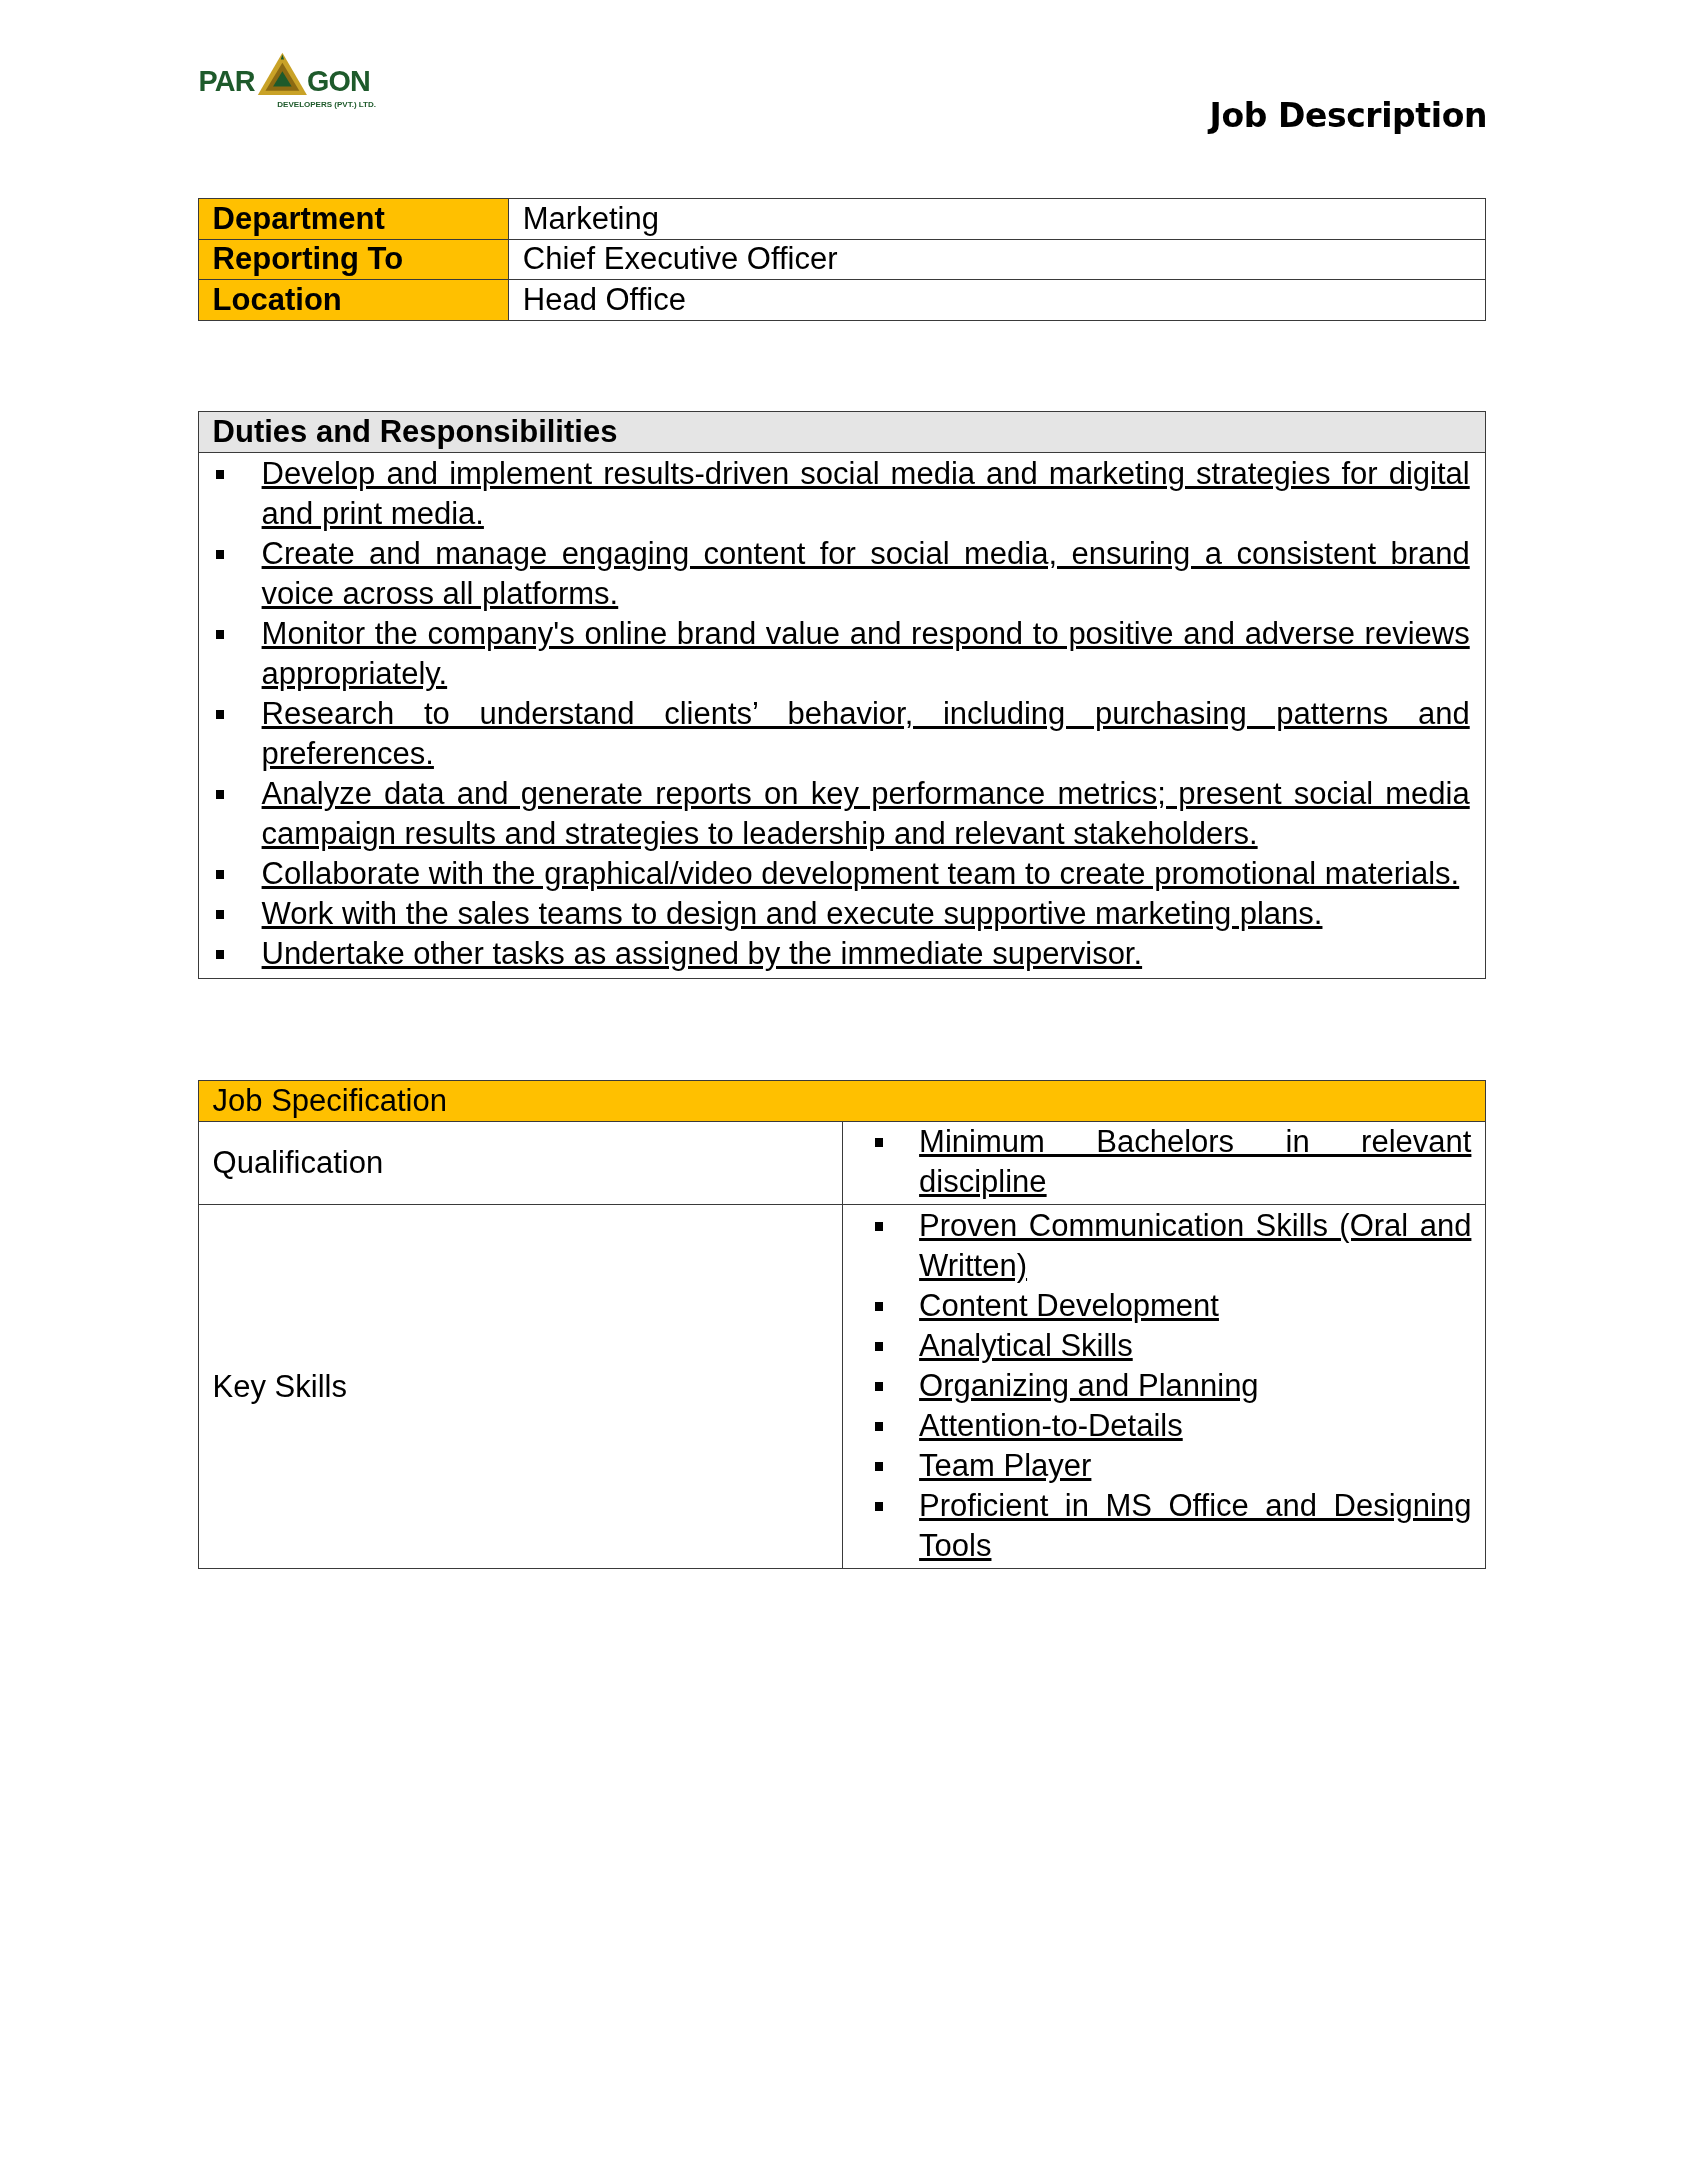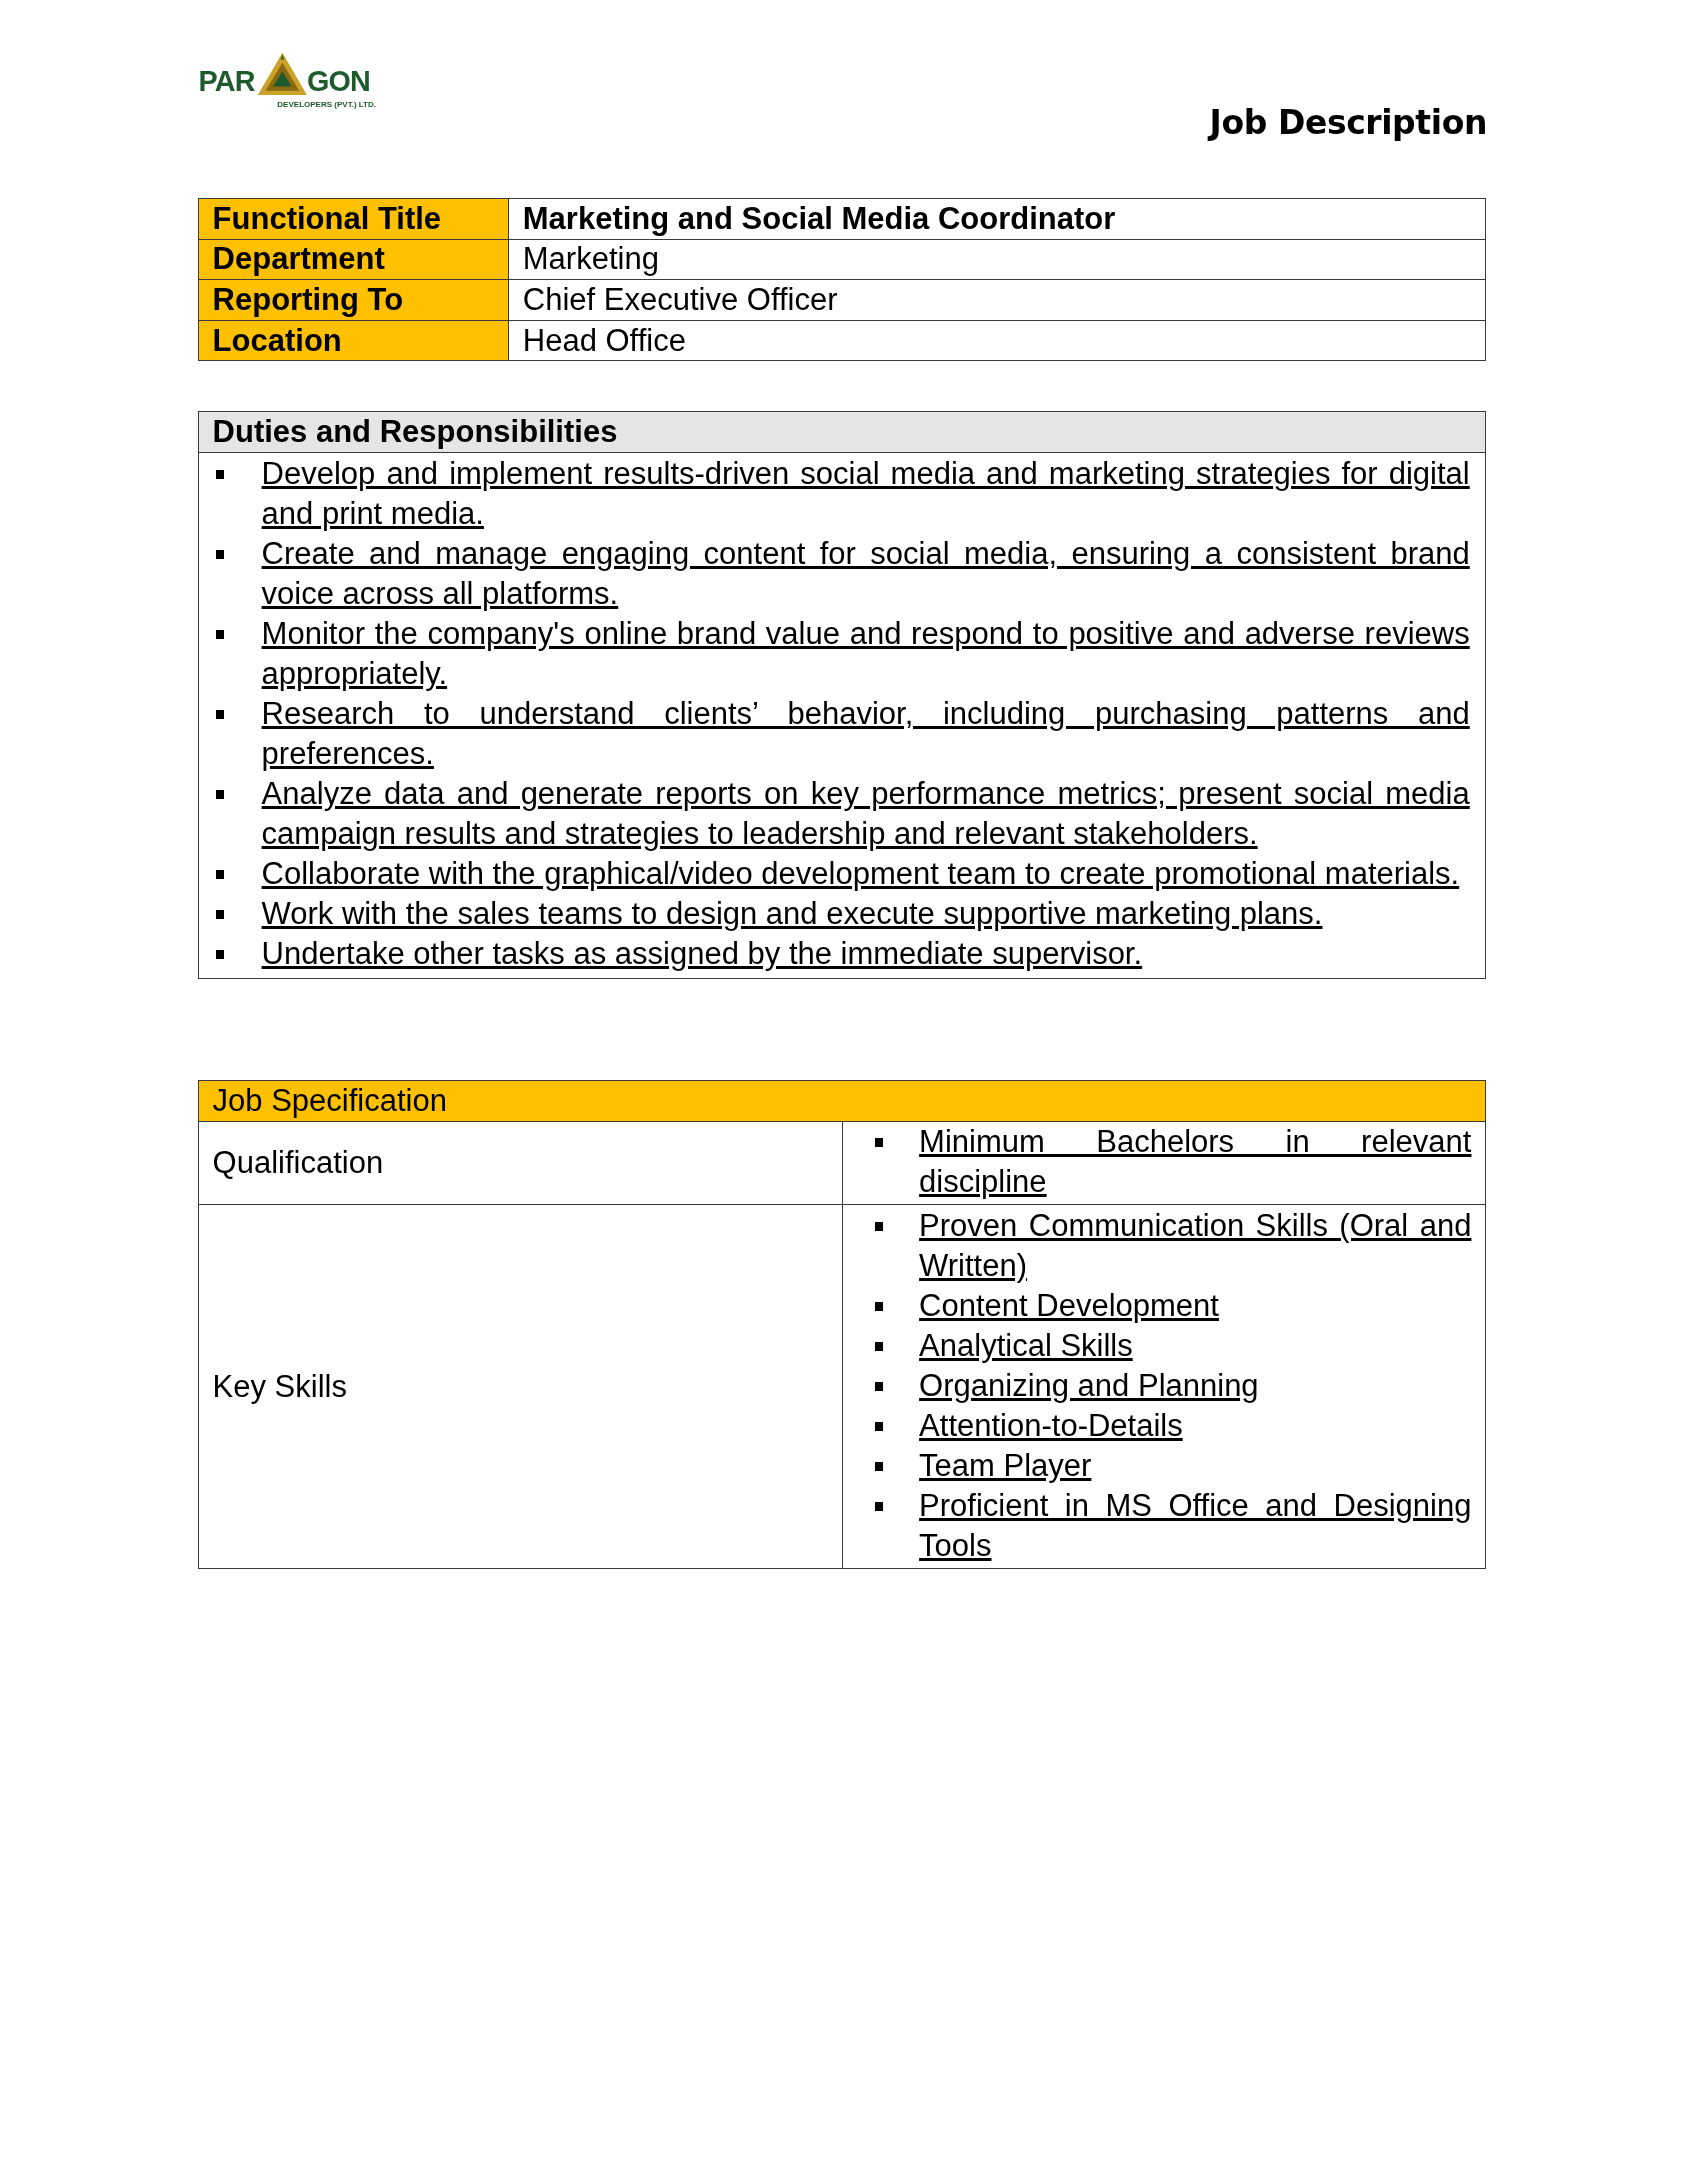--- a/index.html
+++ b/index.html
@@ -2,21 +2,21 @@
 <html style="font-size:13.6px"><head>
 <meta charset="utf-8">
 <style>
   html, body { margin: 0; padding: 0; background: #ffffff; }
   body { width: 1685px; height: 2181px; position: relative; overflow: hidden;
          font-family: "Liberation Sans", sans-serif; color: #000; }
 
   .logo { position: absolute; left: 198px; top: 51px; width: 184px; height: 66px; }
   .logo svg { display: block; }
 
-  .doc-title { position: absolute; right: 198px; top: 106px; font-family: "DejaVu Sans", sans-serif;
+  .doc-title { position: absolute; right: 198px; top: 99px; font-family: "DejaVu Sans", sans-serif;
                font-weight: bold; font-size: 33px; letter-spacing: -0.4px; line-height: 1; }
 
   table { border-collapse: collapse; position: absolute; left: 198px; width: 1288px; table-layout: fixed; }
   td { border: 1.7px solid #3a3a3a; font-size: 31px; line-height: 37px; padding: 0.9px 13.6px 1.7px 13.6px;
        vertical-align: middle; }
 
   
   .info { top: 198px; }
   .info td { height: 37px; }
   .info td.label { background: #FFC000; font-weight: bold; width: 282px; }
@@ -52,24 +52,20 @@
     <polygon points="99,4 101,10 97,10" fill="#1E5A2B"></polygon>
     <text x="128" y="47" font-family="Liberation Sans, sans-serif" font-weight="bold" font-size="34" fill="#1E5A2B" letter-spacing="-1">GON</text>
     <text x="93" y="66" font-family="Liberation Sans, sans-serif" font-weight="bold" font-size="9.5" fill="#1E5A2B">DEVELOPERS (PVT.) LTD.</text>
   </svg>
 </div>
 
 <div class="doc-title">Job Description</div>
 
 <table class="info">
   <tbody>
-      <tr>
-    <td class="label">Functional Title</td>
-    <td class="value bold">Marketing and Social Media Coordinator</td>
-  </tr>
   <tr>
     <td class="label">Department</td>
     <td class="value">Marketing</td>
   </tr>
   <tr>
     <td class="label">Reporting To</td>
     <td class="value">Chief Executive Officer</td>
   </tr>
   <tr>
     <td class="label">Location</td>

